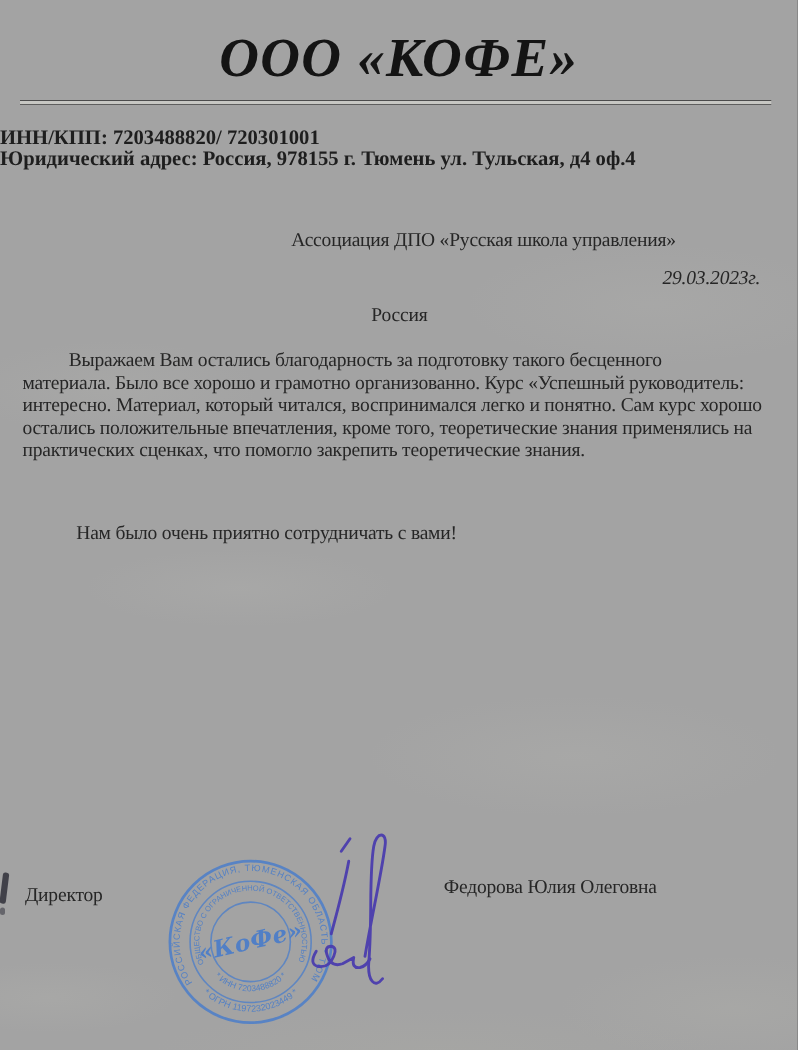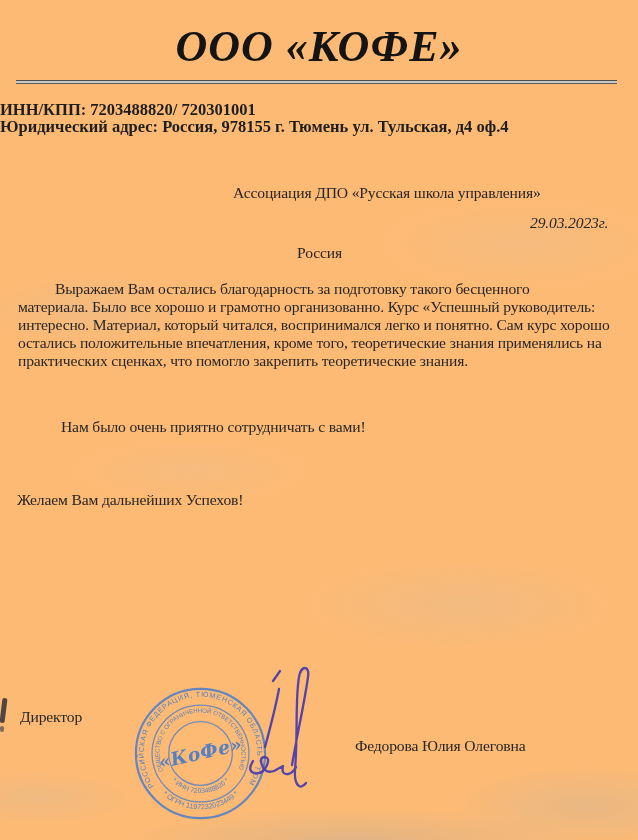--- a/index.html
+++ b/index.html
@@ -1,20 +1,20 @@
 <!DOCTYPE html>
 <html><head>
 <meta charset="utf-8">
 <style>
   html,body{margin:0;padding:0;background:#777;}
   .page{
     position:relative;
     width:638px;height:840px;
     margin:0 auto;
-    background:#fdba74;
+    background:#a3a3a3;
     overflow:hidden;
     font-family:"Liberation Serif", serif;
     color:#222;
   }
   
   .page::before{
     content:"";position:absolute;inset:0;z-index:0;pointer-events:none;
     background:
       radial-gradient(ellipse 170px 55px at 14% 37%, rgba(190,190,184,.16), transparent 70%),
       radial-gradient(ellipse 220px 70px at 82% 29%, rgba(195,195,189,.13), transparent 70%),
@@ -39,21 +39,21 @@
   .addr{top:117px;}
   .body-text{font-size:15.6px;line-height:17.9px;letter-spacing:-0.15px;color:#262626;}
   .recipient{top:184px;left:233px;}
   .date{top:214px;left:530px;font-style:italic;}
   .doc-title{top:244px;left:297px;}
   .paragraph{top:280px;left:18px;}
   .paragraph .indent{padding-left:37px;}
   .thanks{top:418px;left:61px;}
   .wish{top:491px;left:17px;}
   .director{top:708px;left:20px;}
-  .signer{top:701px;left:355px;margin-top:36px;}
+  .signer{top:701px;left:355px;}
   .stamp-svg{top:685px;left:132px;width:137px;height:137px;}
   .sig-svg{top:655px;left:237px;width:100px;height:145px;}
   .edge-mark{top:698px;left:1px;width:5px;height:25px;background:#30303a;border-radius:2px;transform:rotate(7deg);opacity:.85;}
   .edge-dot{top:726px;left:0px;width:4px;height:6px;background:#4a4a52;border-radius:2px;opacity:.7;}
 </style>
 </head>
 <body>
 
 <div class="page">
 
@@ -70,21 +70,20 @@
 
   <div class="abs body-text paragraph">
     <div class="indent">Выражаем Вам остались благодарность за подготовку такого бесценного</div>
     <div>материала. Было все хорошо и грамотно организованно. Курс «Успешный руководитель:</div>
     <div>интересно. Материал, который читался, воспринимался легко и понятно. Сам курс хорошо</div>
     <div>остались положительные впечатления, кроме того, теоретические знания применялись на</div>
     <div>практических сценках, что помогло закрепить теоретические знания.</div>
   </div>
 
   <div class="abs body-text thanks">Нам было очень приятно сотрудничать с вами!</div>
-  <div class="abs body-text wish">Желаем Вам дальнейших Успехов!</div>
 
   <div class="abs body-text director">Директор</div>
   <div class="abs body-text signer">Федорова Юлия Олеговна</div>
 
   <svg class="abs stamp-svg" viewBox="0 0 140 140">
     <defs>
       <path id="arcOuterTop" d="M 22.5,103.3 A 58,58 0 1 1 117.5,103.3"></path>
       <path id="arcOuterBottom" d="M 26.3,106.6 A 57,57 0 0 0 113.7,106.6"></path>
       <path id="arcInnerTop" d="M 31.9,87.7 A 42,42 0 1 1 108.1,87.7"></path>
       <path id="arcInnerBottom" d="M 39,96 A 40.5,40.5 0 0 0 101,96"></path>

